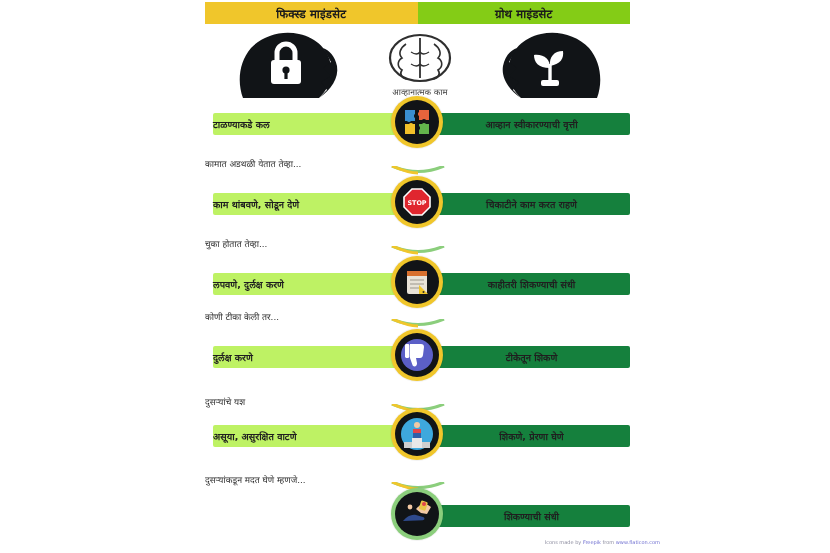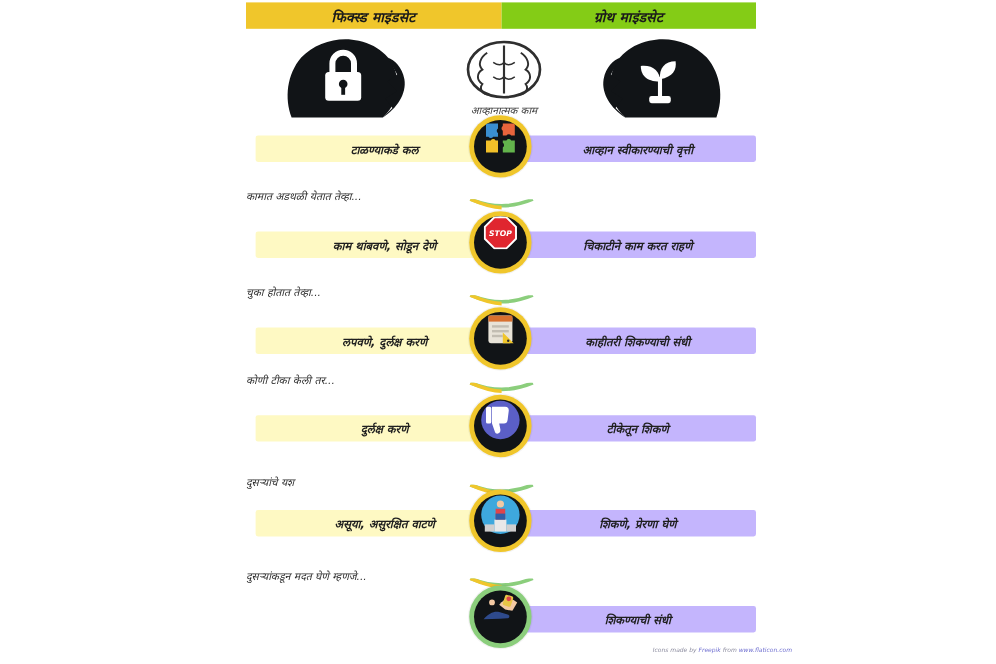--- a/index.html
+++ b/index.html
@@ -14,21 +14,20 @@
     overflow: hidden;
     position: relative;
   }
 
   .poster {
     position: absolute;
     left: 0; top: 0;
     width: 830px;
     height: 553px;
     background: #ffffff;
-    font-style: italic;
   }
 
   
   .header-bar {
     position: absolute;
     left: 205px;
     top: 2px;
     width: 425px;
     height: 22px;
     display: flex;
@@ -79,31 +78,29 @@
   .bar {
     position: absolute;
     top: 6px;
     height: 22px;
     display: flex;
     align-items: center;
   }
   .bar-left {
     left: 8px;
     width: 205px;
-    background: #fef9c3;
-    justify-content: center;
+    background: #bef264;
     padding-right: 14px;
     box-sizing: border-box;
     border-radius: 2px 0 0 2px;
-    padding-left: 24px;
   }
   .bar-right {
     left: 212px;
     width: 213px;
-    background: #c4b5fd;
+    background: #15803d;
     justify-content: center;
     padding-left: 16px;
     box-sizing: border-box;
     border-radius: 0 2px 2px 0;
     text-align: right;
   }
   .bar-text {
     font-size: 9.5px;
     font-weight: bold;
     color: #1f1f1f;
@@ -127,21 +124,21 @@
     box-shadow: 0 0 0 1px rgba(0,0,0,.05);
   }
   .medallion .ring.green { background: #8bce7c; }
   .medallion .disc {
     position: absolute;
     left: 9px; top: -2px;
     width: 44px; height: 44px;
     border-radius: 50%;
     background: #111417;
     display: flex;
-    align-items: flex-start;
+    align-items: center;
     justify-content: center;
     overflow: hidden;
   }
 
   
   .connector {
     position: absolute;
     left: 205px;
     width: 425px;
     height: 24px;

